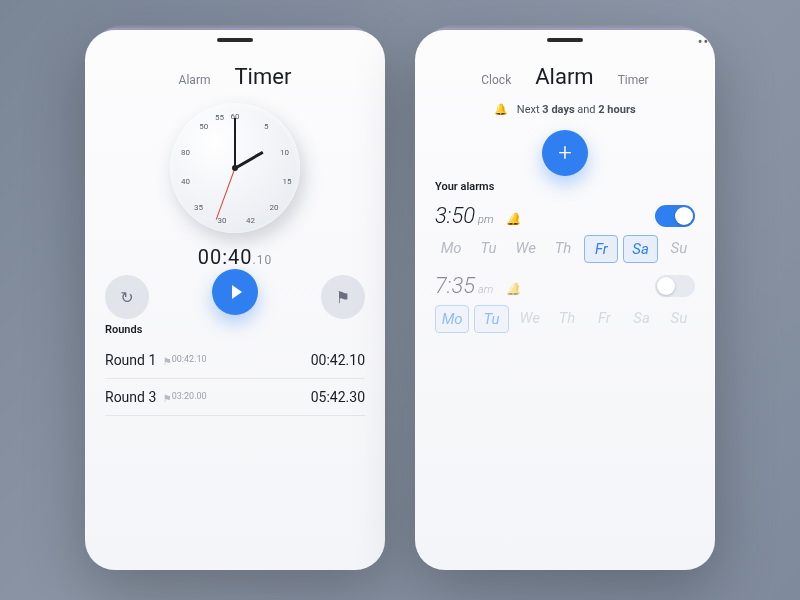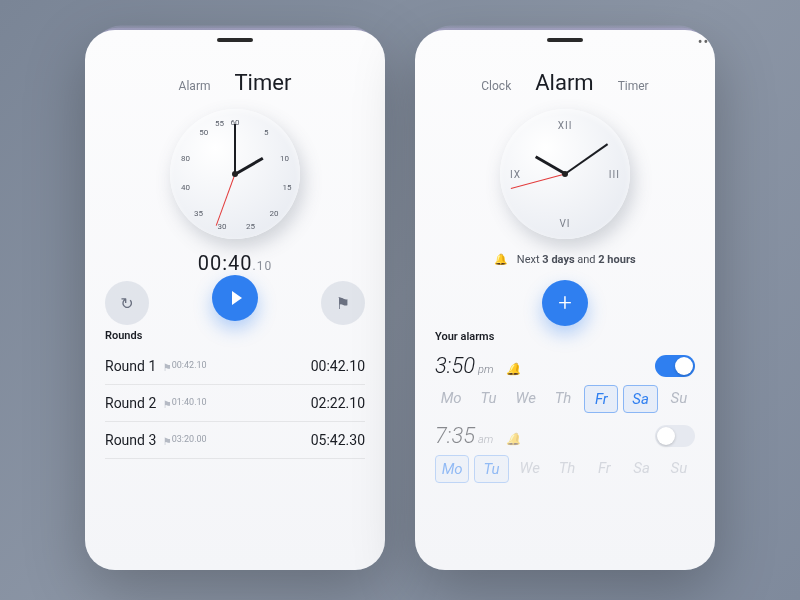--- a/index.html
+++ b/index.html
@@ -36,21 +36,21 @@
   }
   .notch {
     position: absolute;
     top: 8px; left: 50%;
     transform: translateX(-50%);
     width: 36px; height: 4px;
     background: #2a2a2a;
     border-radius: 2px;
   }
   .top-row {
-    margin-top: 24px;
+    margin-top: 18px;
     display: flex;
     align-items: baseline;
     justify-content: center;
     gap: 24px;
     position: relative;
   }
   .menu-dots {
     position: absolute;
     right: 0; top: 4px;
     color: #666;
@@ -170,21 +170,21 @@
       <span class="tab-active">Timer</span>
     </div>
 
     <div class="clock-zone">
       <div class="clock-face">
         <span class="dial-num" style="left:50%;top:10%">60</span>
         <span class="dial-num" style="left:74%;top:18%">5</span>
         <span class="dial-num" style="left:88%;top:38%">10</span>
         <span class="dial-num" style="left:90%;top:60%">15</span>
         <span class="dial-num" style="left:80%;top:80%">20</span>
-        <span class="dial-num" style="left:62%;top:90%">25</span>
+        <span class="dial-num" style="left:62%;top:90%">42</span>
         <span class="dial-num" style="left:40%;top:90%">30</span>
         <span class="dial-num" style="left:22%;top:80%">35</span>
         <span class="dial-num" style="left:12%;top:60%">40</span>
         <span class="dial-num" style="left:12%;top:38%">80</span>
         <span class="dial-num" style="left:26%;top:18%">50</span>
         <span class="dial-num" style="left:38%;top:11%">55</span>
         <div class="hand hand-hr"></div>
         <div class="hand hand-min"></div>
         <div class="hand hand-sec"></div>
         <div class="center-pin"></div>
@@ -211,27 +211,20 @@
     <div class="rounds-list">
       <div class="round-row">
         <div class="round-left">
           <span class="round-title"><span>Round 1</span><span class="flag-icon"> ⚑</span></span>
           <span class="round-sub">00:42.10</span>
         </div>
         <span class="round-time">00:42.10</span>
       </div>
       <div class="round-row">
         <div class="round-left">
-          <span class="round-title"><span>Round 2</span><span class="flag-icon"> ⚑</span></span>
-          <span class="round-sub">01:40.10</span>
-        </div>
-        <span class="round-time">02:22.10</span>
-      </div>
-      <div class="round-row">
-        <div class="round-left">
           <span class="round-title"><span>Round 3</span><span class="flag-icon"> ⚑</span></span>
           <span class="round-sub">03:20.00</span>
         </div>
         <span class="round-time">05:42.30</span>
       </div>
     </div>
   </div>
 </div>
 
 <div class="phone-wrap">
@@ -240,32 +233,20 @@
   <div class="phone">
     <div class="notch"></div>
     <div class="menu-dots">•••</div>
 
     <div class="top-row">
       <span class="tab">Clock</span>
       <span class="tab-active">Alarm</span>
       <span class="tab">Timer</span>
     </div>
 
-    <div class="clock-zone">
-      <div class="clock-face">
-        <span class="roman" style="left:50%;top:12%">XII</span>
-        <span class="roman" style="left:88%;top:50%">III</span>
-        <span class="roman" style="left:50%;top:88%">VI</span>
-        <span class="roman" style="left:12%;top:50%">IX</span>
-        <div class="hand hand-a-hr"></div>
-        <div class="hand hand-a-min"></div>
-        <div class="hand hand-a-sec"></div>
-        <div class="center-pin"></div>
-      </div>
-    </div>
 
     <div class="next-line">
       <span class="bell">🔔</span>
       <span>Next</span>
       <b>3 days</b>
       <span>and</span>
       <b>2 hours</b>
     </div>
 
     <div class="add-row">

